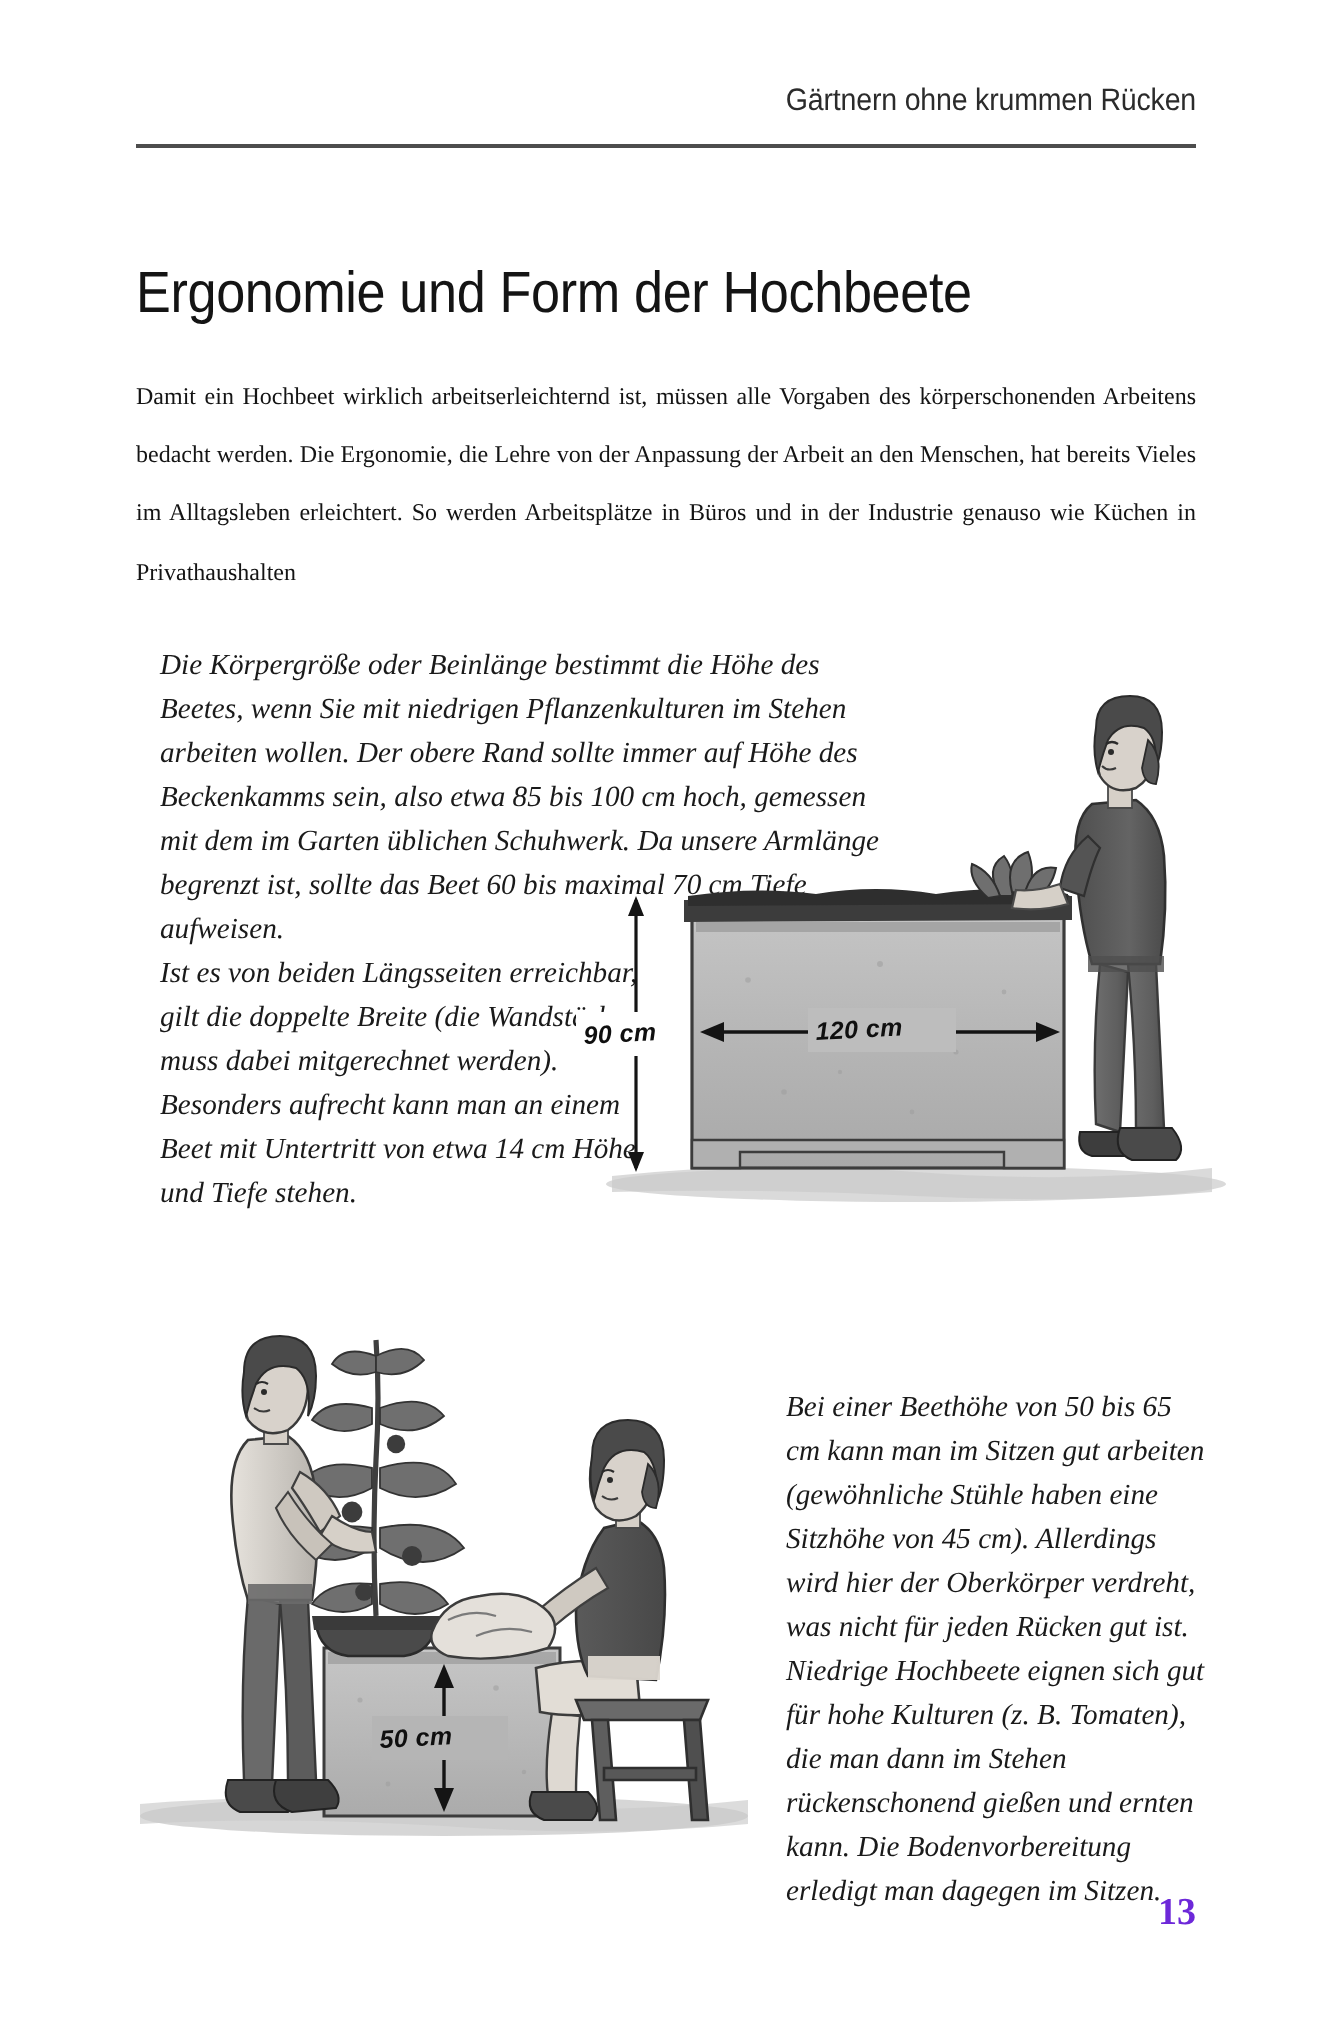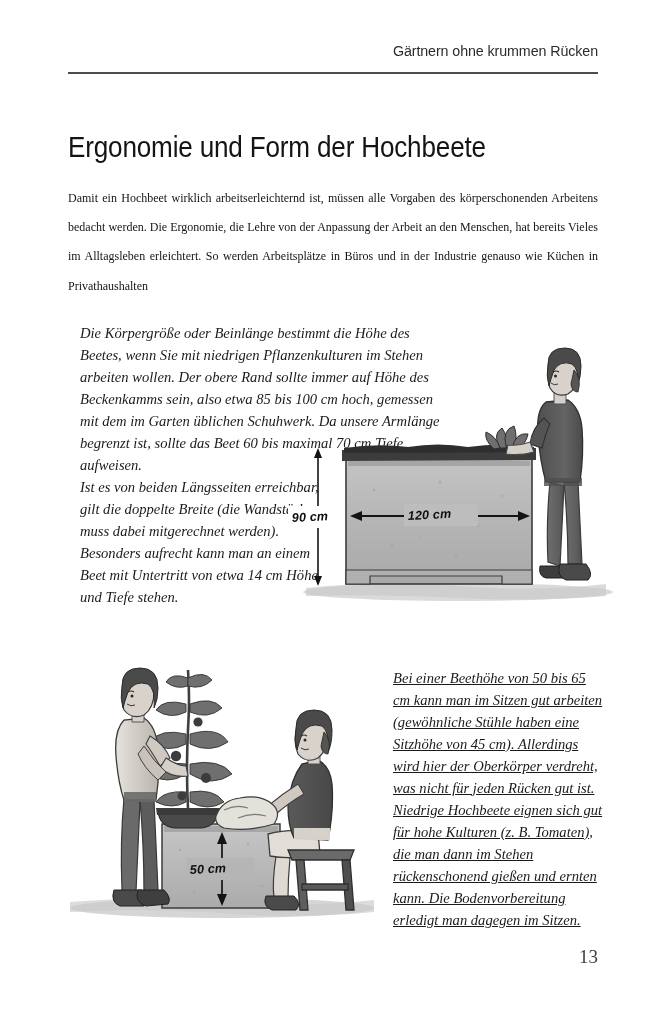--- a/index.html
+++ b/index.html
@@ -108,40 +108,40 @@
   .fig2-art {
     position: absolute;
     left: 62px;
     top: 660px;
     width: 320px;
     height: 265px;
   }
   .fig2-caption {
     position: absolute;
     left: 393px;
-    top: 652px;
+    top: 678px;
     width: 212px;
     font-family: "Liberation Serif", serif;
     font-style: italic;
     font-size: 14.6px;
     line-height: 22.0px;
     color: #1a1a1a;
-    text-decoration: underline;
   }
 
   
   .page-number {
     position: absolute;
     left: 520px;
     top: 946px;
     width: 78px;
     text-align: right;
     font-family: "Liberation Serif", serif;
     font-size: 19px;
-    color: #404040;
+    color: #6d28d9;
+    font-weight: bold;
   }
 
   
   .dim-label {
     font-family: "Liberation Sans", sans-serif;
     font-style: italic;
     font-weight: bold;
     font-size: 12.5px;
     fill: #0f0f0f;
     letter-spacing: 0.2px;

